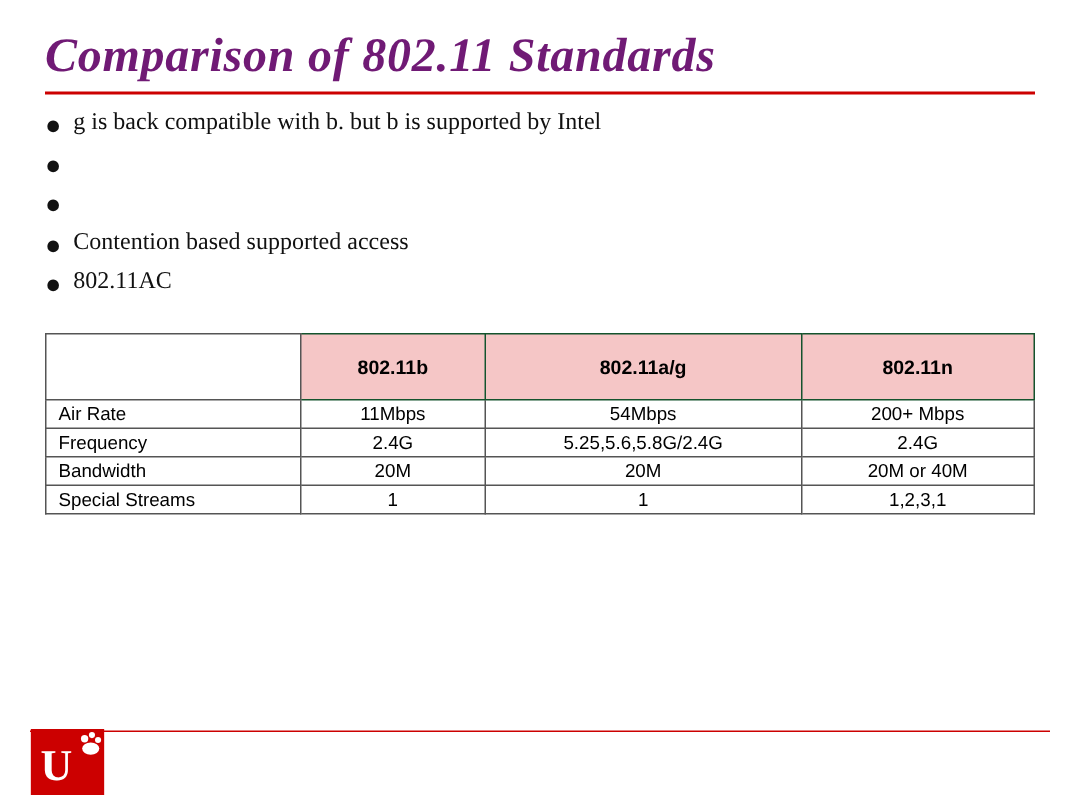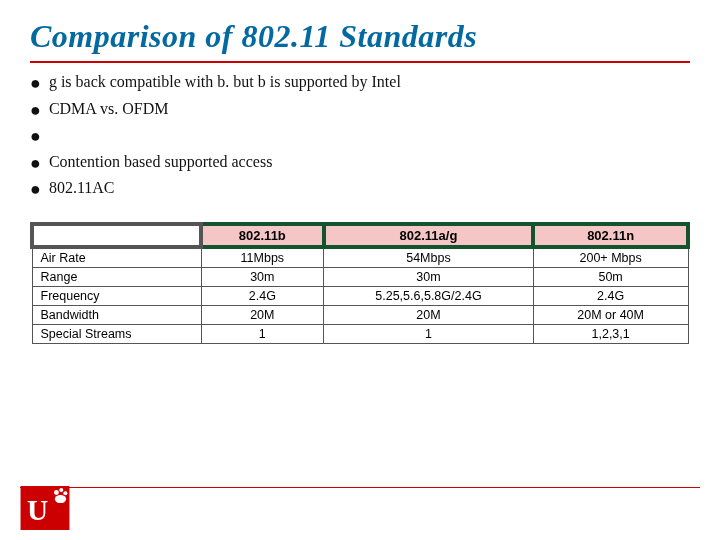--- a/index.html
+++ b/index.html
@@ -17,21 +17,21 @@
       height: 540px;
       padding: 18px 30px 10px 30px;
       display: flex;
       flex-direction: column;
     }
 
     .title {
       font-size: 32px;
       font-style: italic;
       font-weight: bold;
-      color: #0369a1;
+      color: #701a75;
       margin-bottom: 6px;
       letter-spacing: 0.5px;
     }
 
     .divider {
       border: none;
       border-top: 2px solid #c00;
       margin-bottom: 10px;
     }
 
@@ -62,22 +62,22 @@
     }
 
     table {
       border-collapse: collapse;
       width: 100%;
       font-size: 12.5px;
       font-family: Arial, sans-serif;
     }
 
     table thead tr th {
-      border: 4px solid #14532d;
-      padding: 2px 6px;
+      border: 1px solid #14532d;
+      padding: 14px 6px;
       text-align: center;
       font-weight: bold;
       background: #f5c6c6;
       font-size: 13px;
     }
 
     table thead tr th:first-child {
       background: #fff;
       border-color: #555;
     }
@@ -119,21 +119,20 @@
   <div class="title">Comparison of 802.11 Standards</div>
   <hr class="divider">
 
   <ul class="bullet-list">
     <li>
       <span class="bullet-dot">●</span>
       <span>g is back compatible with b. but b is supported by Intel</span>
     </li>
     <li>
       <span class="bullet-dot">●</span>
-      <span>CDMA vs. OFDM</span>
     </li>
     <li>
       <span class="bullet-dot">●</span>
     </li>
     <li>
       <span class="bullet-dot">●</span>
       <span>Contention based supported access</span>
     </li>
     <li>
       <span class="bullet-dot">●</span>
@@ -150,26 +149,20 @@
           <th>802.11a/g</th>
           <th>802.11n</th>
         </tr>
       </thead>
       <tbody id="table-body">
       <tr>
             <td>Air Rate</td>
             <td>11Mbps</td>
             <td>54Mbps</td>
             <td>200+ Mbps</td>
-          </tr>
-          <tr>
-            <td>Range</td>
-            <td>30m</td>
-            <td>30m</td>
-            <td>50m</td>
           </tr>
           <tr>
             <td>Frequency</td>
             <td>2.4G</td>
             <td>5.25,5.6,5.8G/2.4G</td>
             <td>2.4G</td>
           </tr>
           <tr>
             <td>Bandwidth</td>
             <td>20M</td>

